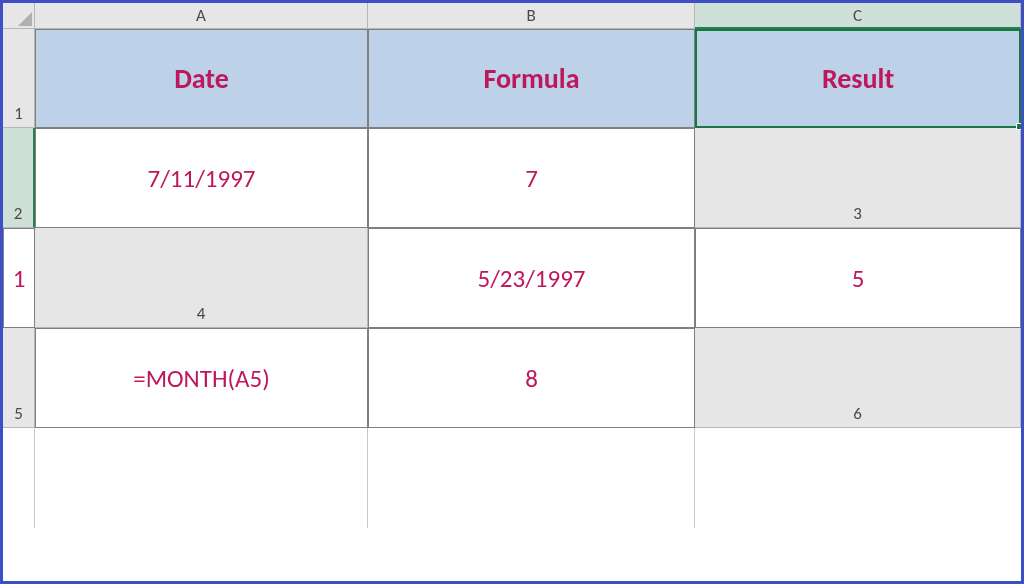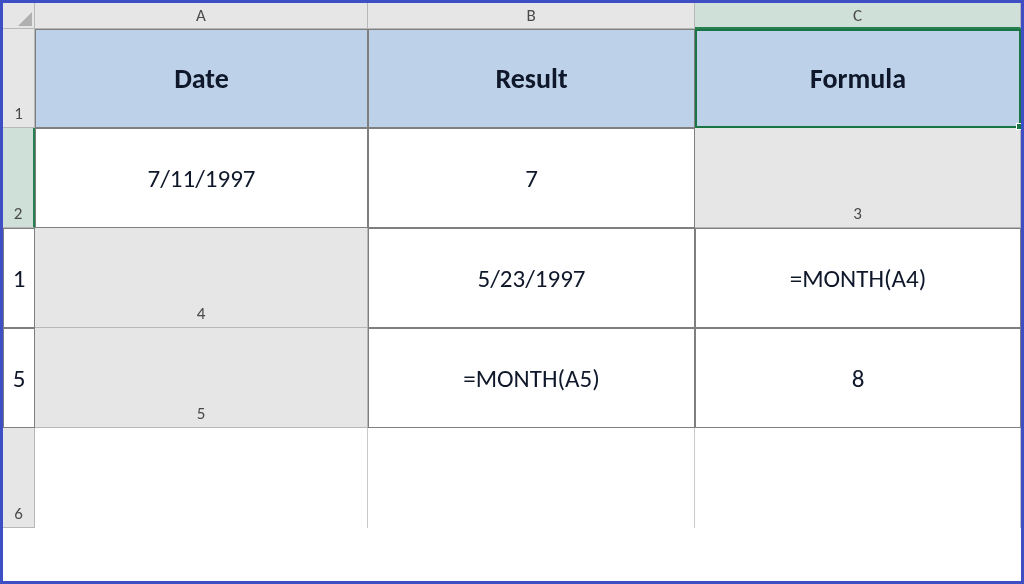--- a/index.html
+++ b/index.html
@@ -63,21 +63,21 @@
       background: #cfe0d8;
       border-right: 2px solid #268050;
     }
     .cell {
       border-right: 1px solid #c9c9c9;
       border-bottom: 1px solid #c9c9c9;
       display: flex;
       align-items: center;
       justify-content: center;
       font-size: 25px;
-      color: #0f172a;
+      color: #be185d;
       background: #fff;
     }
     .cell.th {
       background: #bdd1e8;
       border: 1px solid #7f7f7f;
       font-weight: bold;
       font-size: 28px;
     }
     .cell.data {
       border: 1px solid #7f7f7f;
@@ -110,33 +110,32 @@
 
 <div class="grid">
 
   <div class="corner"></div>
   <div class="col-header">A</div>
   <div class="col-header">B</div>
   <div class="col-header active">C</div>
 
   <div class="row-header">1</div>
   <div class="cell th">Date</div>
+  <div class="cell th">Formula</div>
   <div class="cell th">Result</div>
-  <div class="cell th">Formula</div>
 
   <div class="row-header active">2</div>
   <div class="cell data">7/11/1997</div>
   <div class="cell data">7</div>
 
   <div class="row-header">3</div>
   <div class="cell data">1</div>
 
   <div class="row-header">4</div>
   <div class="cell data">5/23/1997</div>
-  <div class="cell data">=MONTH(A4)</div>
   <div class="cell data">5</div>
 
   <div class="row-header">5</div>
   <div class="cell data">=MONTH(A5)</div>
   <div class="cell data">8</div>
 
   <div class="row-header">6</div>
   <div class="row6-cell"></div>
   <div class="row6-cell"></div>
   <div class="row6-cell"></div>

